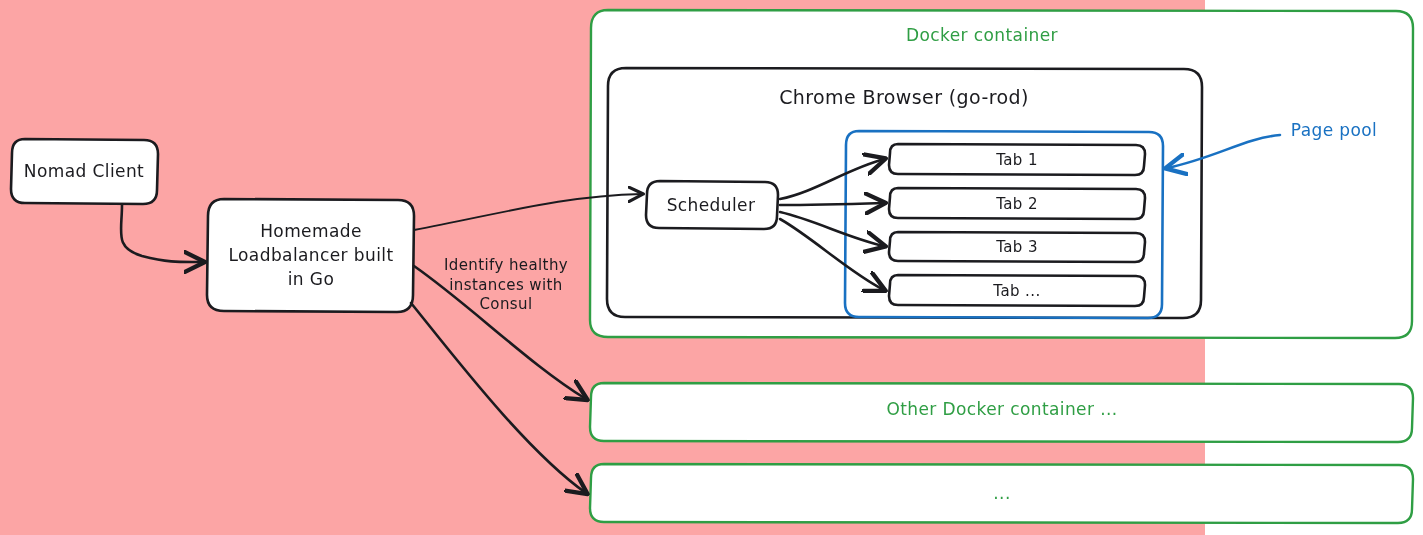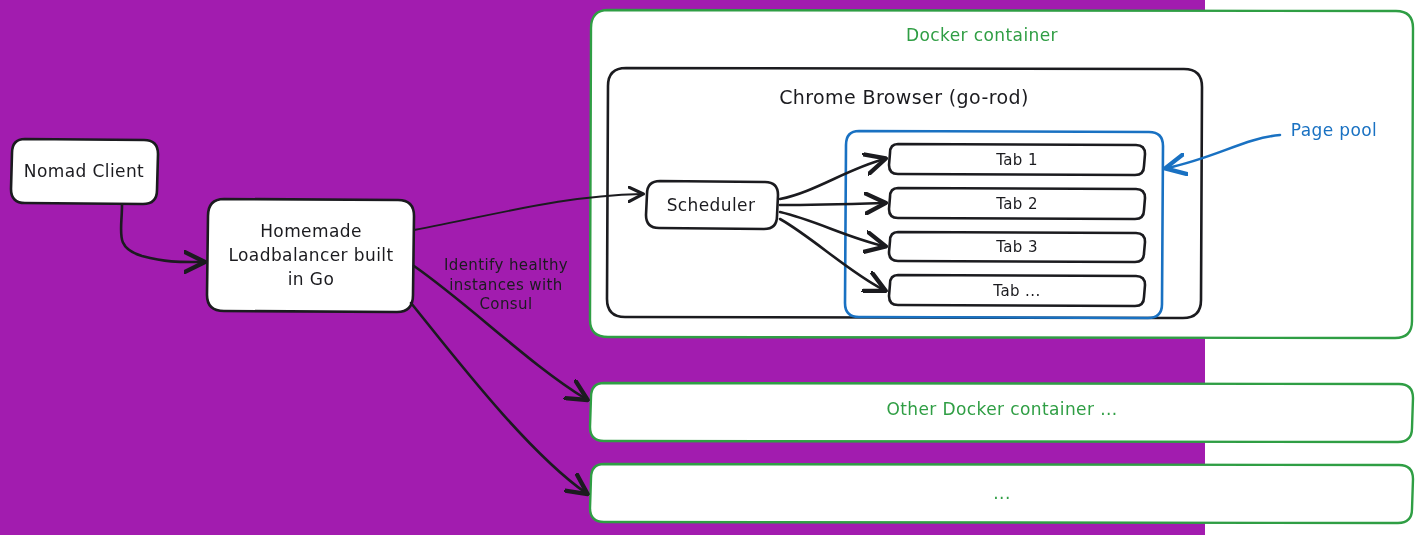--- a/index.html
+++ b/index.html
@@ -10,21 +10,21 @@
   body {
     width: 1423px;
     height: 535px;
     overflow: hidden;
     font-family: "DejaVu Sans", sans-serif;
   }
   #diagram-root {
     position: relative;
     width: 1205px;
     height: 535px;
-    background: #a21caf;
+    background: #fca5a5;
   }
   svg.canvas {
     position: absolute;
     top: 0; left: 0;
     width: 1423px;
     height: 535px;
   }
   .shape-stroke {
     fill: #ffffff;
     stroke: #1b1b1f;

